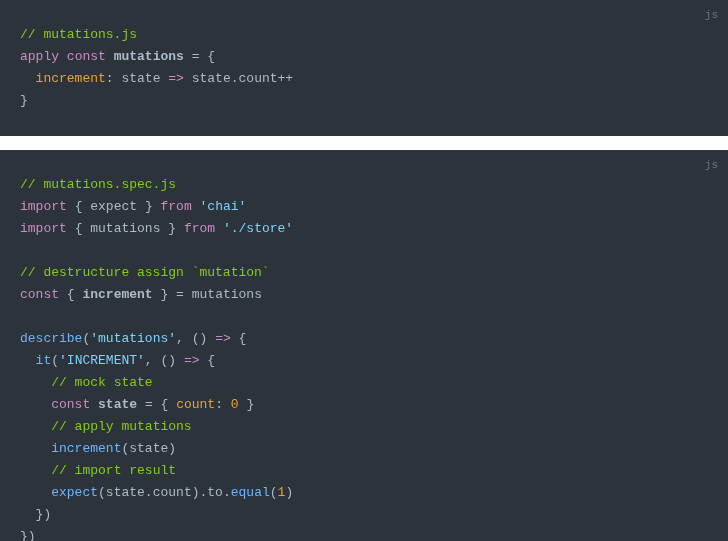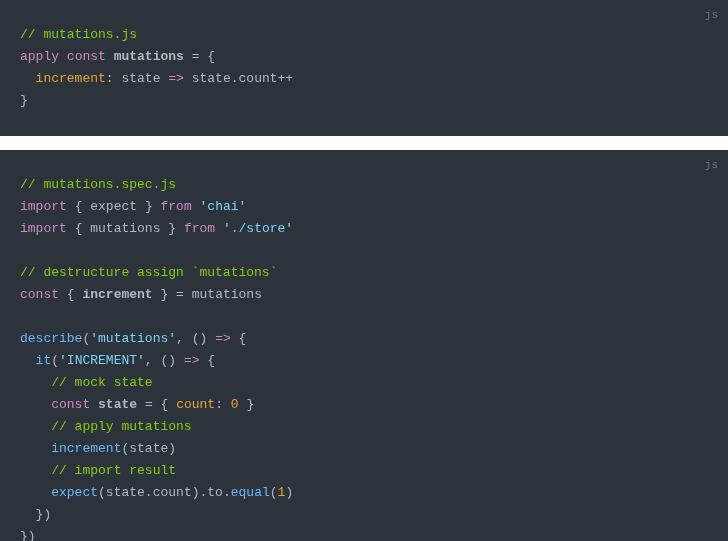--- a/index.html
+++ b/index.html
@@ -52,21 +52,21 @@
 <span class="keyword">apply</span><span> </span><span class="const-keyword">const</span><span> </span><span class="varname">mutations</span><span> </span><span class="operator">=</span><span> </span><span class="punct">{</span>
 <span>  </span><span class="prop">increment</span><span class="punct">:</span><span> </span><span class="param">state</span><span> </span><span class="arrow">=&gt;</span><span> </span><span class="param">state</span><span class="punct">.</span><span class="param">count</span><span class="operator">++</span>
 <span class="punct">}</span></pre>
     </div>
     <div class="code-block">
       <div class="lang-label">js</div>
       <pre><span class="comment">// mutations.spec.js</span>
 <span class="keyword">import</span><span> </span><span class="punct">{</span><span> </span><span class="param">expect</span><span> </span><span class="punct">}</span><span> </span><span class="keyword">from</span><span> </span><span class="string">'chai'</span>
 <span class="keyword">import</span><span> </span><span class="punct">{</span><span> </span><span class="param">mutations</span><span> </span><span class="punct">}</span><span> </span><span class="keyword">from</span><span> </span><span class="string">'./store'</span>
 <span> </span>
-<span class="comment">// destructure assign `mutations`</span>
+<span class="comment">// destructure assign `mutation`</span>
 <span class="const-keyword">const</span><span> </span><span class="punct">{</span><span> </span><span class="varname">increment</span><span> </span><span class="punct">}</span><span> </span><span class="operator">=</span><span> </span><span class="param">mutations</span>
 <span> </span>
 <span class="func">describe</span><span class="punct">(</span><span class="string">'mutations'</span><span class="punct">,</span><span> </span><span class="punct">(</span><span class="punct">)</span><span> </span><span class="arrow">=&gt;</span><span> </span><span class="punct">{</span>
 <span>  </span><span class="func">it</span><span class="punct">(</span><span class="string">'INCREMENT'</span><span class="punct">,</span><span> </span><span class="punct">(</span><span class="punct">)</span><span> </span><span class="arrow">=&gt;</span><span> </span><span class="punct">{</span>
 <span>    </span><span class="comment">// mock state</span>
 <span>    </span><span class="const-keyword">const</span><span> </span><span class="varname">state</span><span> </span><span class="operator">=</span><span> </span><span class="punct">{</span><span> </span><span class="prop">count</span><span class="punct">:</span><span> </span><span class="number">0</span><span> </span><span class="punct">}</span>
 <span>    </span><span class="comment">// apply mutations</span>
 <span>    </span><span class="func">increment</span><span class="punct">(</span><span class="param">state</span><span class="punct">)</span>
 <span>    </span><span class="comment">// import result</span>
 <span>    </span><span class="func">expect</span><span class="punct">(</span><span class="param">state</span><span class="punct">.</span><span class="param">count</span><span class="punct">)</span><span class="punct">.</span><span class="param">to</span><span class="punct">.</span><span class="func">equal</span><span class="punct">(</span><span class="number">1</span><span class="punct">)</span>

